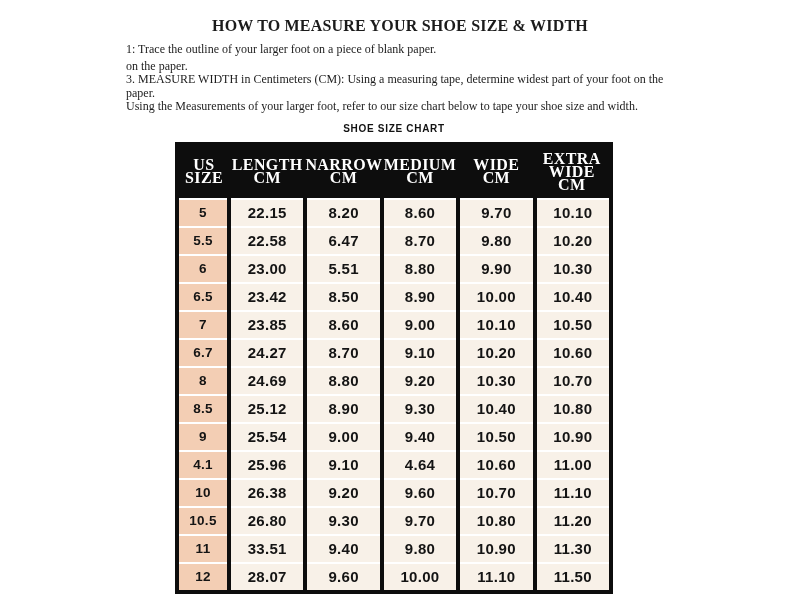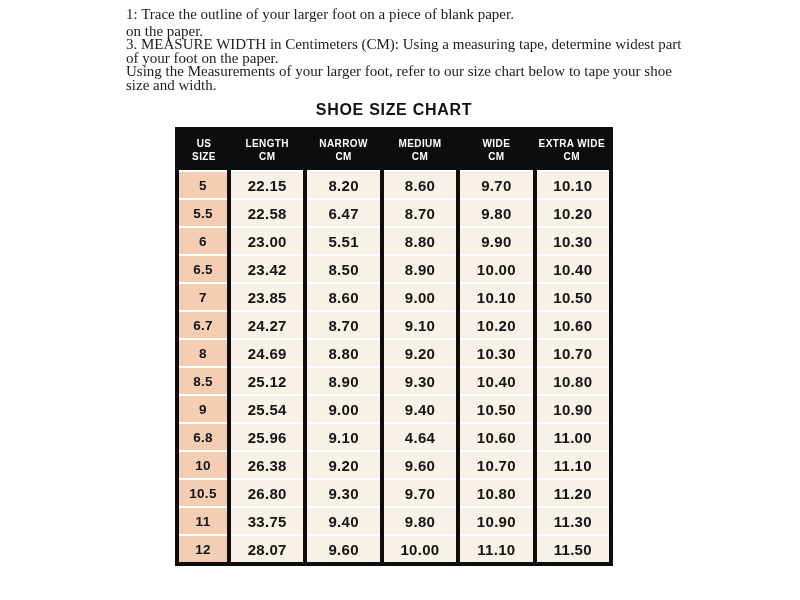--- a/index.html
+++ b/index.html
@@ -24,64 +24,65 @@
     font-family: "Liberation Serif", "DejaVu Serif", serif;
     font-weight: bold;
     font-size: 16px;
     letter-spacing: 0.2px;
     color: #1b1b1b;
   }
   .instructions {
     margin: 8px 0 0 126px;
     width: 560px;
     font-family: "Liberation Serif", "DejaVu Serif", serif;
-    font-size: 15px;
+    font-size: 12px;
     line-height: 13.5px;
     color: #1c1c1c;
   }
   .instructions .instr-line {
     margin: 0;
   }
   .instructions .instr-line:first-child {
     margin-bottom: 3px;
   }
   .chart-section {
     margin-left: 175px;
     width: 438px;
   }
   .chart-heading {
     margin: 0;
     padding-top: 9px;
     text-align: center;
     font-family: "Liberation Sans", sans-serif;
     font-weight: 600;
-    font-size: 16px;
+    font-size: 10px;
     letter-spacing: 0.7px;
     color: #121212;
   }
   table.size-chart {
     margin-top: 8px;
     border-collapse: collapse;
     table-layout: fixed;
     width: 438px;
     border: 4px solid var(--border-black, #0d0d0d);
   }
   table.size-chart col.col-size { width: 52px; }
   table.size-chart thead th {
     background: var(--header-bg, #0d0d0d);
     color: var(--header-text, #ffffff);
-    font-size: 10px;
+    font-size: 16px;
     font-weight: bold;
     letter-spacing: 0.4px;
     line-height: 13px;
     white-space: pre-line;
     text-align: center;
     vertical-align: middle;
     padding: 6px 0 7px 0;
     border: 0;
+    font-family: Liberation Serif, serif;
   }
   table.size-chart tbody td {
     height: 26px;
     background: var(--cell-bg, #f8f1e8);
     border-top: 2px solid var(--row-gap, #ffffff);
     font-size: 15px;
     font-weight: bold;
     letter-spacing: 0.3px;
     color: var(--cell-text, #141414);
     text-align: center;
@@ -94,20 +95,21 @@
   table.size-chart tbody td:first-child {
     background: var(--size-col-bg, #f3ceb4);
     font-size: 13.5px;
   }
 </style>
 </head>
 <body>
 
 <div class="page">
 
+  <h1 class="doc-title">HOW TO MEASURE YOUR SHOE SIZE &amp; WIDTH</h1>
 
   <div class="instructions">
       <div class="instr-line">1: Trace the outline of your larger foot on a piece of blank paper.</div>
       <div class="instr-line">on the paper.</div>
       <div class="instr-line">3. MEASURE WIDTH in Centimeters (CM): Using a measuring tape, determine widest part of your foot on the paper.</div>
       <div class="instr-line">Using the Measurements of your larger foot, refer to our size chart below to tape your shoe size and width.</div>
     </div>
 
   <div class="chart-section">
     <h2 class="chart-heading">SHOE SIZE CHART</h2>
@@ -204,21 +206,21 @@
           </tr>
           <tr>
             <td>9</td>
             <td>25.54</td>
             <td>9.00</td>
             <td>9.40</td>
             <td>10.50</td>
             <td>10.90</td>
           </tr>
           <tr>
-            <td>6.8</td>
+            <td>4.1</td>
             <td>25.96</td>
             <td>9.10</td>
             <td>4.64</td>
             <td>10.60</td>
             <td>11.00</td>
           </tr>
           <tr>
             <td>10</td>
             <td>26.38</td>
             <td>9.20</td>
@@ -229,21 +231,21 @@
           <tr>
             <td>10.5</td>
             <td>26.80</td>
             <td>9.30</td>
             <td>9.70</td>
             <td>10.80</td>
             <td>11.20</td>
           </tr>
           <tr>
             <td>11</td>
-            <td>33.75</td>
+            <td>33.51</td>
             <td>9.40</td>
             <td>9.80</td>
             <td>10.90</td>
             <td>11.30</td>
           </tr>
           <tr>
             <td>12</td>
             <td>28.07</td>
             <td>9.60</td>
             <td>10.00</td>

